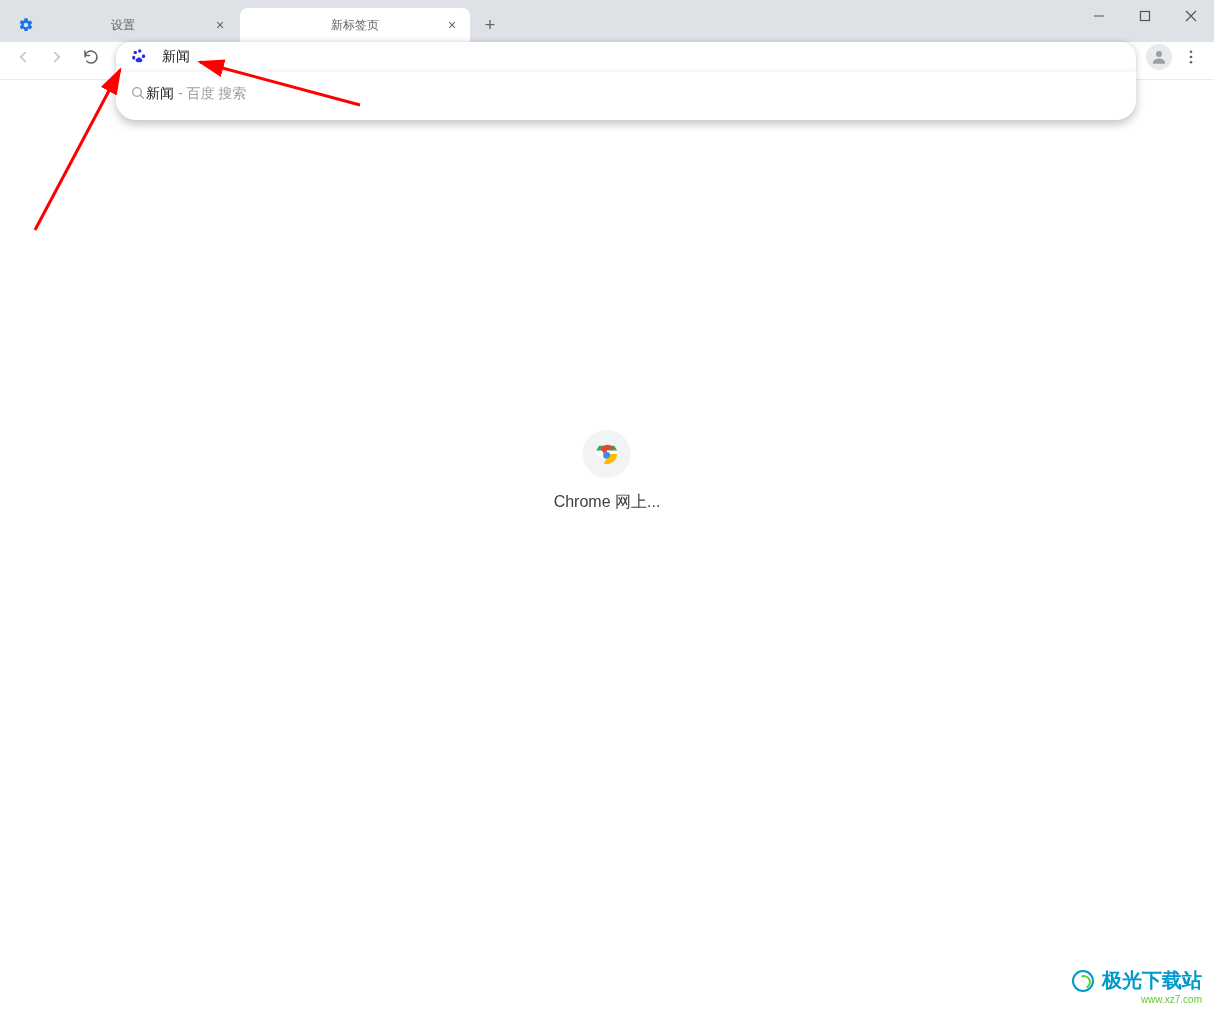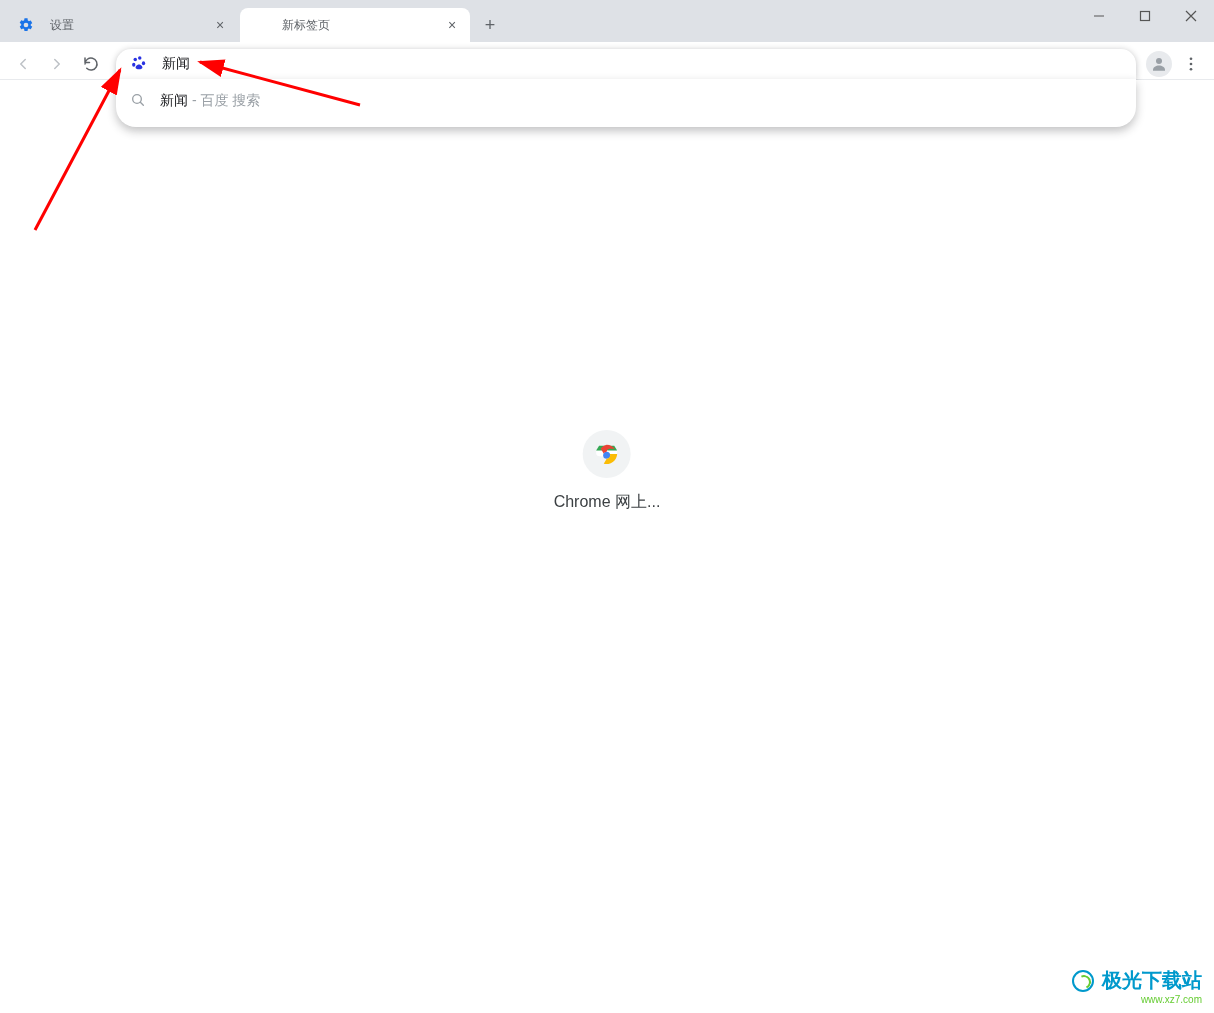--- a/index.html
+++ b/index.html
@@ -41,23 +41,24 @@
       font-size: 16px;
     }
     .tab {
       height: 34px;
       min-width: 230px;
       display: flex;
       align-items: center;
       padding: 0 10px;
       font-size: 12px;
       color: #5f6368;
-      gap: 16px;
+      gap: 0;
       border-radius: 8px 8px 0 0;
       margin-right: 2px;
+      text-align: center;
     }
     .tab.active {
       background: #fff;
     }
     .tab.inactive {
       background: transparent;
     }
     .tab-favicon {
       width: 16px;
       height: 16px;
@@ -90,21 +91,21 @@
       color: #5f6368;
       font-size: 18px;
       margin-left: 4px;
       margin-bottom: 3px;
     }
     
     .toolbar {
       height: 38px;
       background: #fff;
       display: flex;
-      align-items: flex-end;
+      align-items: flex-start;
       padding: 0 8px;
       gap: 4px;
       border-bottom: 1px solid #e8eaed;
     }
     .nav-btn {
       width: 30px;
       height: 30px;
       display: flex;
       align-items: center;
       justify-content: center;
@@ -156,21 +157,20 @@
       border-radius: 0 0 20px 20px;
       box-shadow: 0 4px 10px rgba(32,33,36,0.28);
       padding: 6px 0 10px 0;
       z-index: 50;
     }
     .suggest-item {
       height: 32px;
       display: flex;
       align-items: center;
       padding: 0 14px;
-      gap: 14px;
       font-size: 14px;
     }
     .suggest-query {
       color: #202124;
     }
     .suggest-extra {
       color: #9aa0a6;
     }
     .right-icons {
       display: flex;

